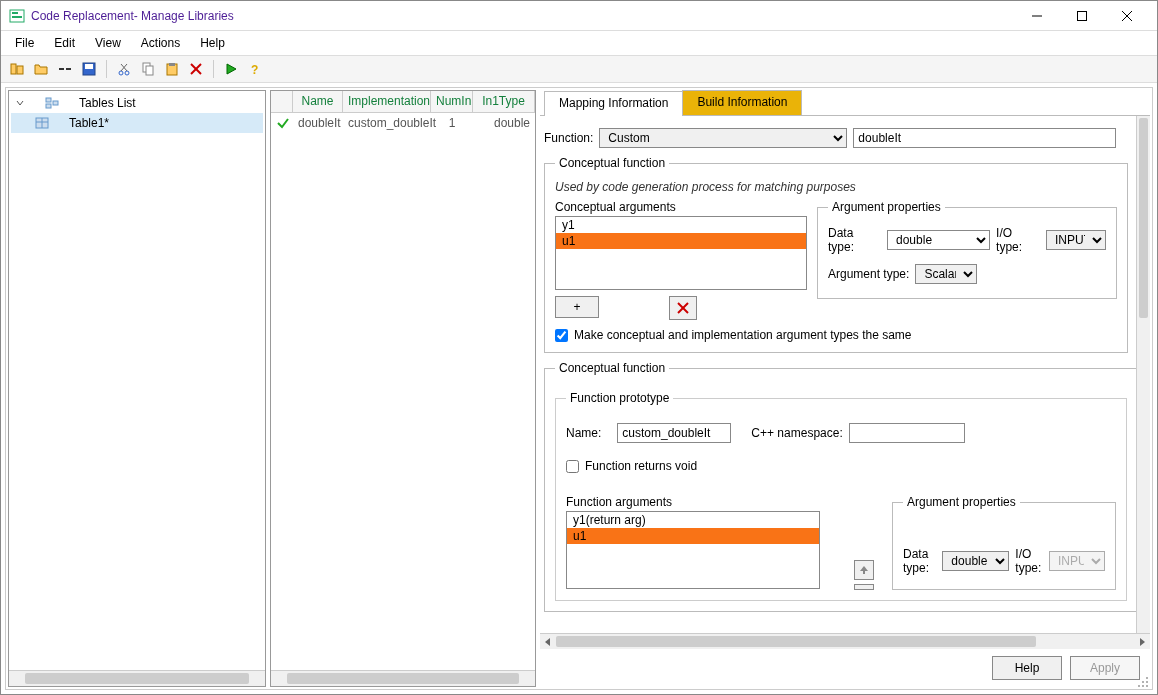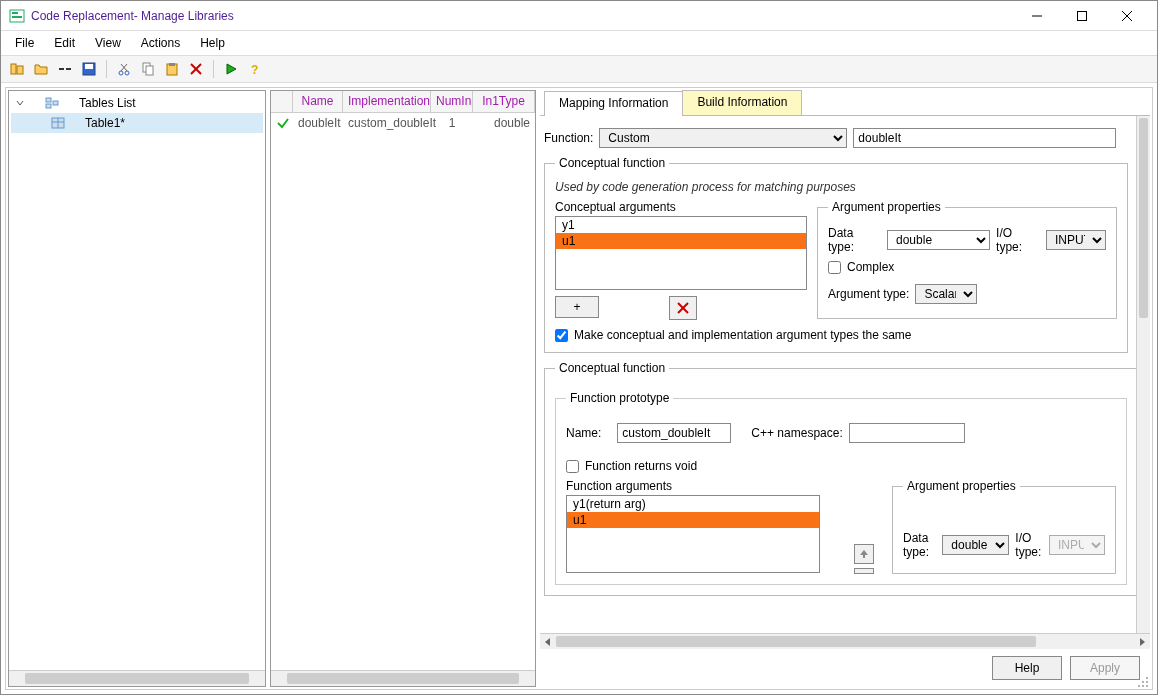--- a/index.html
+++ b/index.html
@@ -20,47 +20,47 @@
 .toolbar .tool-btn { width: 20px; height: 20px; display: flex; align-items: center; justify-content: center; cursor: pointer; border: 1px solid transparent; }
 .toolbar .sep { width: 1px; height: 18px; background: #ccc; margin: 0 3px; }
 
 
 .main-area { flex: 1; display: flex; overflow: hidden; border: 1px solid #ccc; margin: 4px; }
 .tree-panel { width: 258px; border: 1px solid #999; margin: 2px; display: flex; flex-direction: column; }
 .tree-content { flex: 1; overflow: auto; padding: 2px; }
 .tree-hsb { height: 16px; background: #f0f0f0; border-top: 1px solid #ccc; position: relative; }
 .tree-hsb::after { content: ""; position: absolute; left: 16px; right: 16px; top: 2px; bottom: 2px; background: #cdcdcd; border-radius: 2px; }
 .tree-node { display: flex; align-items: center; height: 20px; padding-left: 4px; gap: 20px; }
-.tree-node.indent1 { padding-left: 40px; }
+.tree-node.indent1 { padding-left: 24px; }
 .tree-node.selected { background: #d6eaf8; }
 
 .table-panel { width: 266px; border: 1px solid #999; margin: 2px; display: flex; flex-direction: column; }
 .table-header { display: flex; background: #f5f5f5; border-bottom: 1px solid #ccc; height: 22px; }
-.table-header .th { padding: 3px 5px; border-right: 1px solid #ccc; color: #a21caf; text-align: center; }
+.table-header .th { padding: 3px 5px; border-right: 1px solid #ccc; color: #15803d; text-align: center; }
 .th-check { width: 22px; }
 .th-name { width: 50px; }
 .th-impl { width: 88px; }
 .th-numin { width: 42px; }
 .th-intype { flex: 1; text-align: right; padding-right: 8px; }
 .table-body { flex: 1; overflow: auto; }
 .table-row { display: flex; height: 20px; align-items: center; }
 .table-row .td { padding: 2px 5px; }
 .td-check { width: 22px; text-align: center; }
 .td-name { width: 50px; color: #555; }
 .td-impl { width: 88px; color: #555; }
 .td-numin { width: 42px; text-align: center; color: #555; }
 .td-intype { flex: 1; text-align: right; padding-right: 8px; color: #555; }
 .table-hsb { height: 16px; background: #f0f0f0; border-top: 1px solid #ccc; position: relative; }
 .table-hsb::after { content:""; position:absolute; left:16px; right:16px; top:2px; bottom:2px; background:#cdcdcd; border-radius:2px; }
 
 .detail-panel { flex: 1; display: flex; flex-direction: column; margin: 2px; position: relative; }
 
 
 .tab-strip { height: 26px; display: flex; gap: 0; border-bottom: 1px solid #bbb; padding-left: 4px; }
-.tab { padding: 4px 14px; border: 1px solid #bbb; border-bottom: none; background: #fef9c3; cursor: pointer; margin-right: -1px; }
+.tab { padding: 4px 14px; border: 1px solid #bbb; border-bottom: none; background: #eab308; cursor: pointer; margin-right: -1px; }
 .tab.active { background: #fff; position: relative; top: 1px; }
 
 
 .detail-scroll-wrap { flex: 1; position: relative; overflow: hidden; }
 .detail-body { position: absolute; left: 0; right: 14px; top: 0; bottom: 0; overflow-x: auto; overflow-y: hidden; }
 .detail-inner { width: 580px; padding: 8px 4px 0 4px; }
 .vscroll { position: absolute; right: 0; top: 0; bottom: 0; width: 14px; background: #f0f0f0; border-left: 1px solid #ccc; }
 .vscroll .thumb { position: absolute; left: 2px; right: 2px; top: 2px; height: 200px; background: #cdcdcd; border-radius: 2px; }
 
 .form-row { display: flex; align-items: center; gap: 6px; margin: 4px 0; }
@@ -300,24 +300,20 @@
 
             <div class="arg-props">
               <fieldset>
                 <legend>Argument properties</legend>
                 <div class="form-row">
                   <span class="label">Data type:</span>
                   <select style="width:106px;background:#fff"><option>double</option></select>
                   <span class="label">I/O type:</span>
                   <select style="width:60px"><option>INPUT</option></select>
                 </div>
-                <div class="checkbox-row">
-                  <input type="checkbox" style="">
-                  <span>Complex</span>
-                </div>
                 <div class="form-row" style="margin-top:10px">
                   <span class="label">Argument type:</span>
                   <select style="width:62px"><option>Scalar</option></select>
                 </div>
               </fieldset>
             </div>
           </div>
 
           <div class="checkbox-row" style="margin-top:8px">
             <input type="checkbox" checked="" style="">
@@ -338,21 +334,21 @@
               <div style="display:flex;align-items:center;gap:6px;">
                 <span class="label">C++ namespace:</span>
                 <input type="text" style="width: 116px;" value="">
               </div>
             </div>
             <div class="checkbox-row">
               <input type="checkbox" style="">
               <span>Function returns void</span>
             </div>
 
-            <div style="display:flex;gap:18px;margin-top:6px">
+            <div style="display:flex;gap:18px;margin-top:22px">
               <div style="flex:0 0 270px">
                 <div class="label" style="margin-bottom:2px">Function arguments</div>
                 <div class="listbox" style="width:254px;height:78px">
                   <div class="lb-item">y1(return arg)</div>
                   <div class="lb-item selected">u1</div>
                 </div>
               </div>
               <div style="width:20px;display:flex;flex-direction:column;justify-content:flex-end;gap:4px">
                 <button class="icon-btn" style="width:20px;height:20px">
                       <span>

